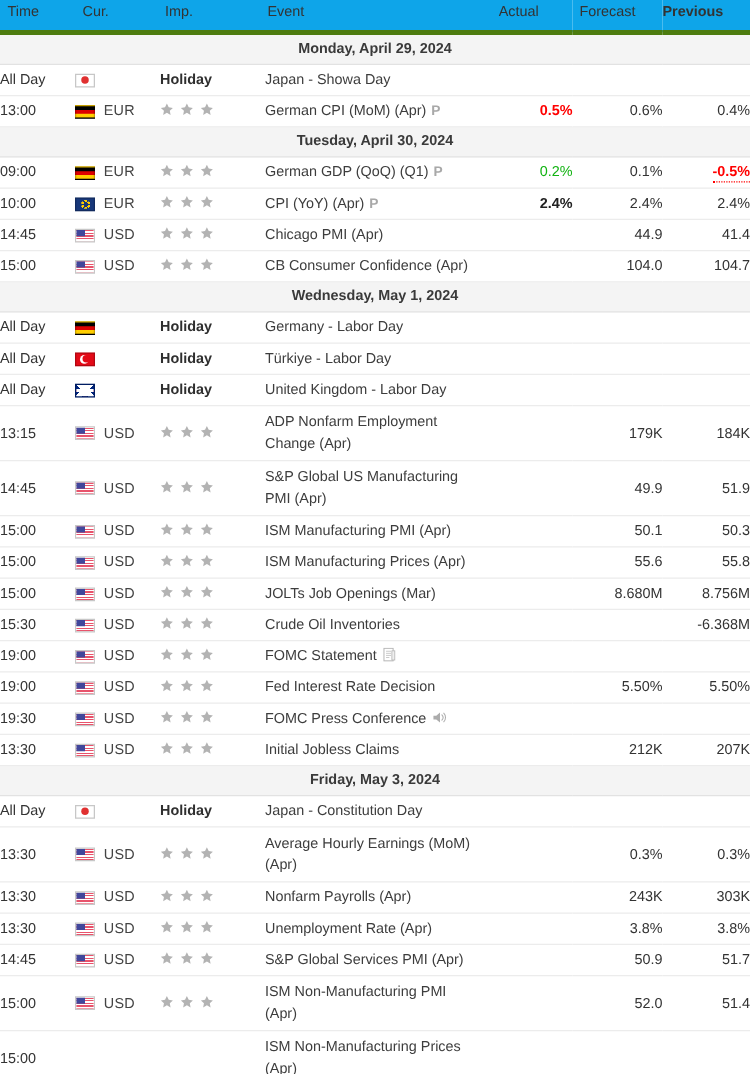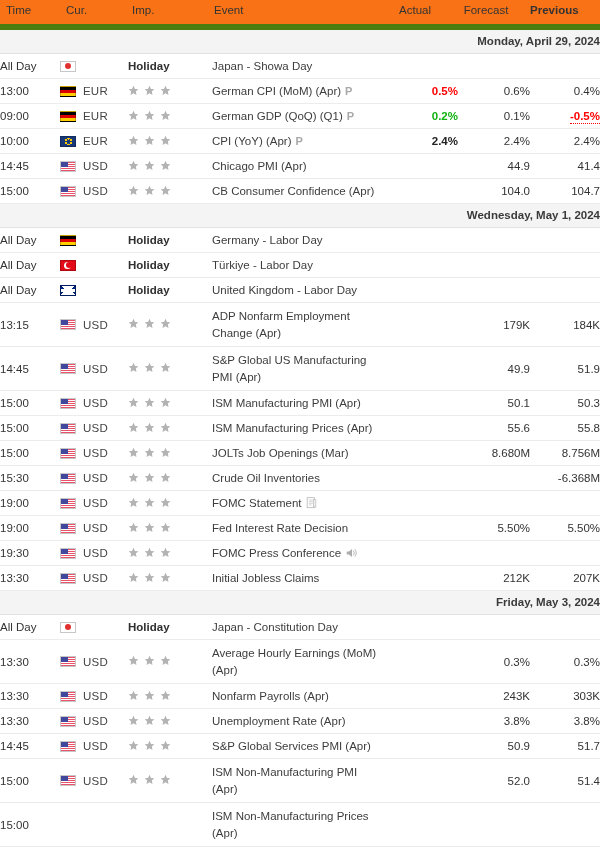--- a/index.html
+++ b/index.html
@@ -28,37 +28,37 @@
   col.c-fore  { width: 72px; }
   col.c-prev  { width: 70px; }
 
   
   thead th {
     font-weight: normal;
     color: #333333;
     font-size: 11.5px;
     text-align: left;
     padding: 4px 0 8px 0;
-    border-bottom: 6px solid #4d7c0f;
-    background: #f97316;
+    border-bottom: 4px solid #4d7c0f;
+    background: #0ea5e9;
     white-space: nowrap;
   }
   thead th.th-time  { padding-left: 6px; }
   thead th.th-cur   { padding-left: 6px; }
   thead th.th-imp   { padding-left: 4px; }
   thead th.th-event { padding-left: 2px; }
   thead th.num { text-align: center; padding-right: 6px; }
   thead th.th-prev { padding-right: 24px; font-weight: bold; }
   thead th.th-fore { padding-right: 16px; }
   thead th.th-act  { padding-right: 12px; }
 
   
   tr.day-row td {
     background: #f4f4f4;
-    text-align: right;
+    text-align: center;
     font-weight: bold;
     color: #3a3a3a;
     font-size: 11.5px;
     padding: 5px 0 6px 0;
     border-bottom: 1px solid #e2e2e2;
     border-top: 1px solid #e2e2e2;
     margin-left: 44px;
   }
 
   
@@ -171,21 +171,21 @@
   .ico-doc, .ico-audio {
     display: inline-block;
     width: 11px; height: 12px;
     margin-left: 5px;
     vertical-align: -2px;
     opacity: .62;
   }
 
   
   .v { color: #333333; }
-  .v-up    { color: #12b312; font-weight: bold; }
+  .v-up    { color: #12b312; font-weight: normal; }
   .v-down  { color: #ff0000; font-weight: bold; }
   .v-bold  { color: #222222; font-weight: bold; }
   .v-dotted-down {
     color: #ff0000; font-weight: bold;
     border-bottom: 1px dotted #ff0000;
     padding-bottom: 1px;
   }
 </style>
 </head>
 <body>
@@ -245,20 +245,23 @@
               </svg></span>
             <span class="star"><svg viewBox="0 0 24 24" width="11" height="11" aria-hidden="true">
                 <path fill="#b3b3b3" d="M12 1.6l3.2 6.9 7.3.9-5.4 5 1.4 7.4L12 18l-6.5 3.8 1.4-7.4-5.4-5 7.3-.9z"></path>
               </svg></span>
           </span></td>
         <td class="cell td-event"><span>German CPI (MoM) (Apr)</span><span class="pmark">P</span></td>
         <td class="cell num td-act"><span class="v-down">0.5%</span></td>
         <td class="cell num td-fore"><span class="v">0.6%</span></td>
         <td class="cell num td-prev"><span class="v">0.4%</span></td>
       </tr>
+      <tr class="day-row">
+        <td colspan="7">Tuesday, April 30, 2024</td>
+      </tr>
       <tr class="ev-row">
         <td class="cell td-time">09:00</td>
         <td class="cell td-cur">
           <span class="cur-wrap">
             <span class="flag flag-de"></span>
             <span class="cur-code">EUR</span>
           </span>
         </td>
         <td class="cell td-imp"><span class="stars">
             <span class="star"><svg viewBox="0 0 24 24" width="11" height="11" aria-hidden="true">

